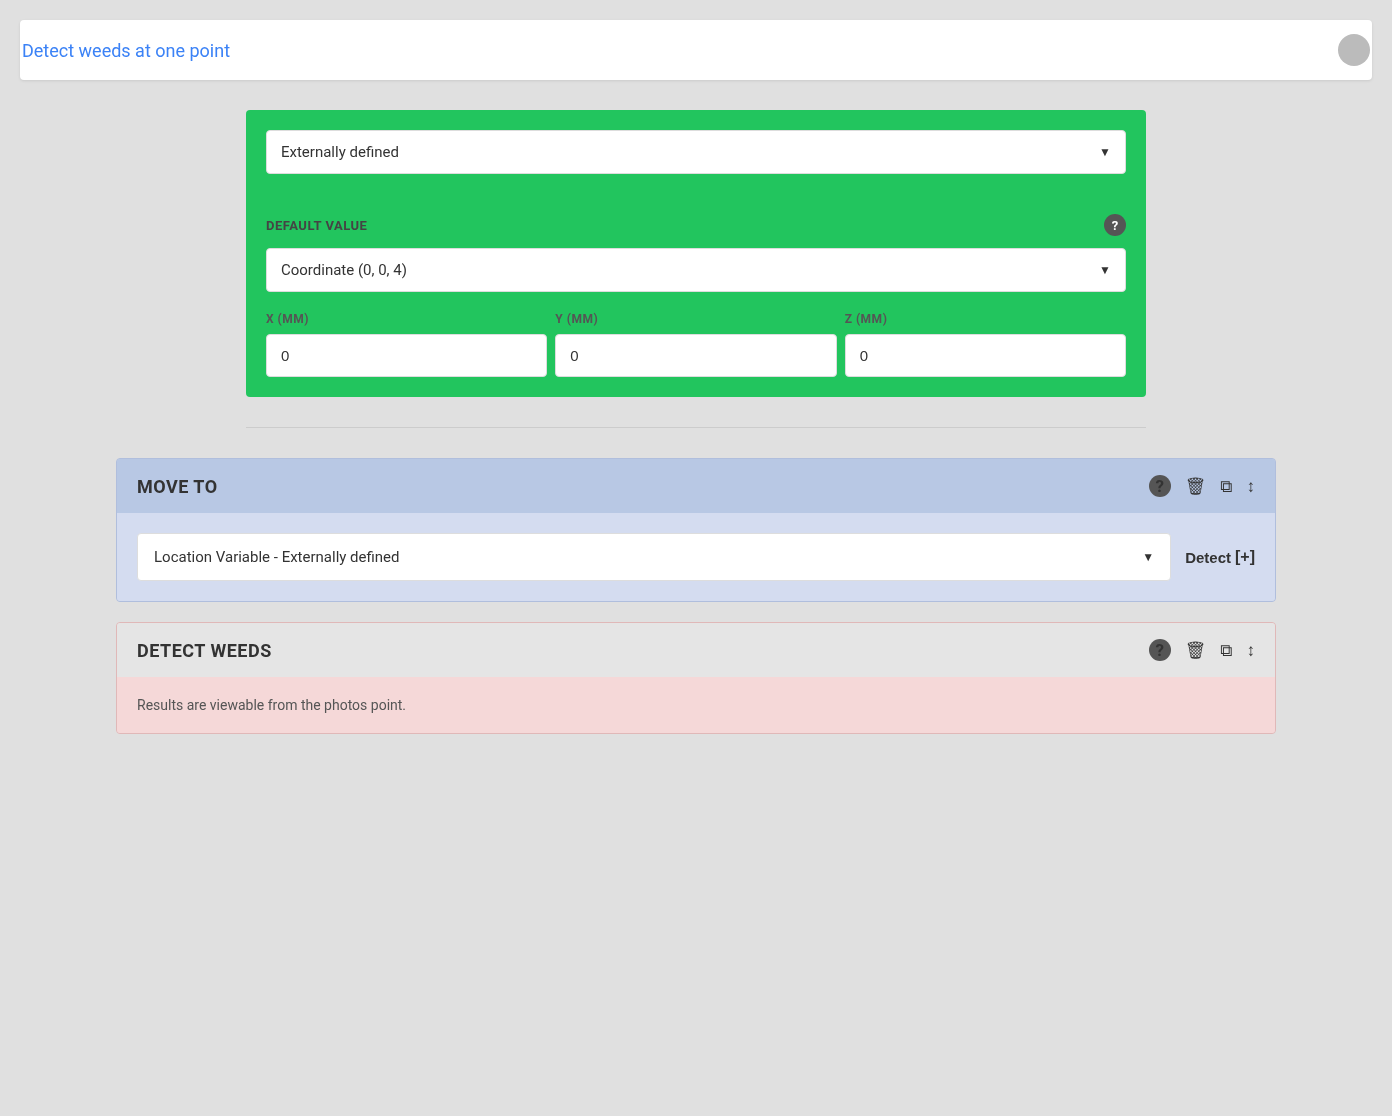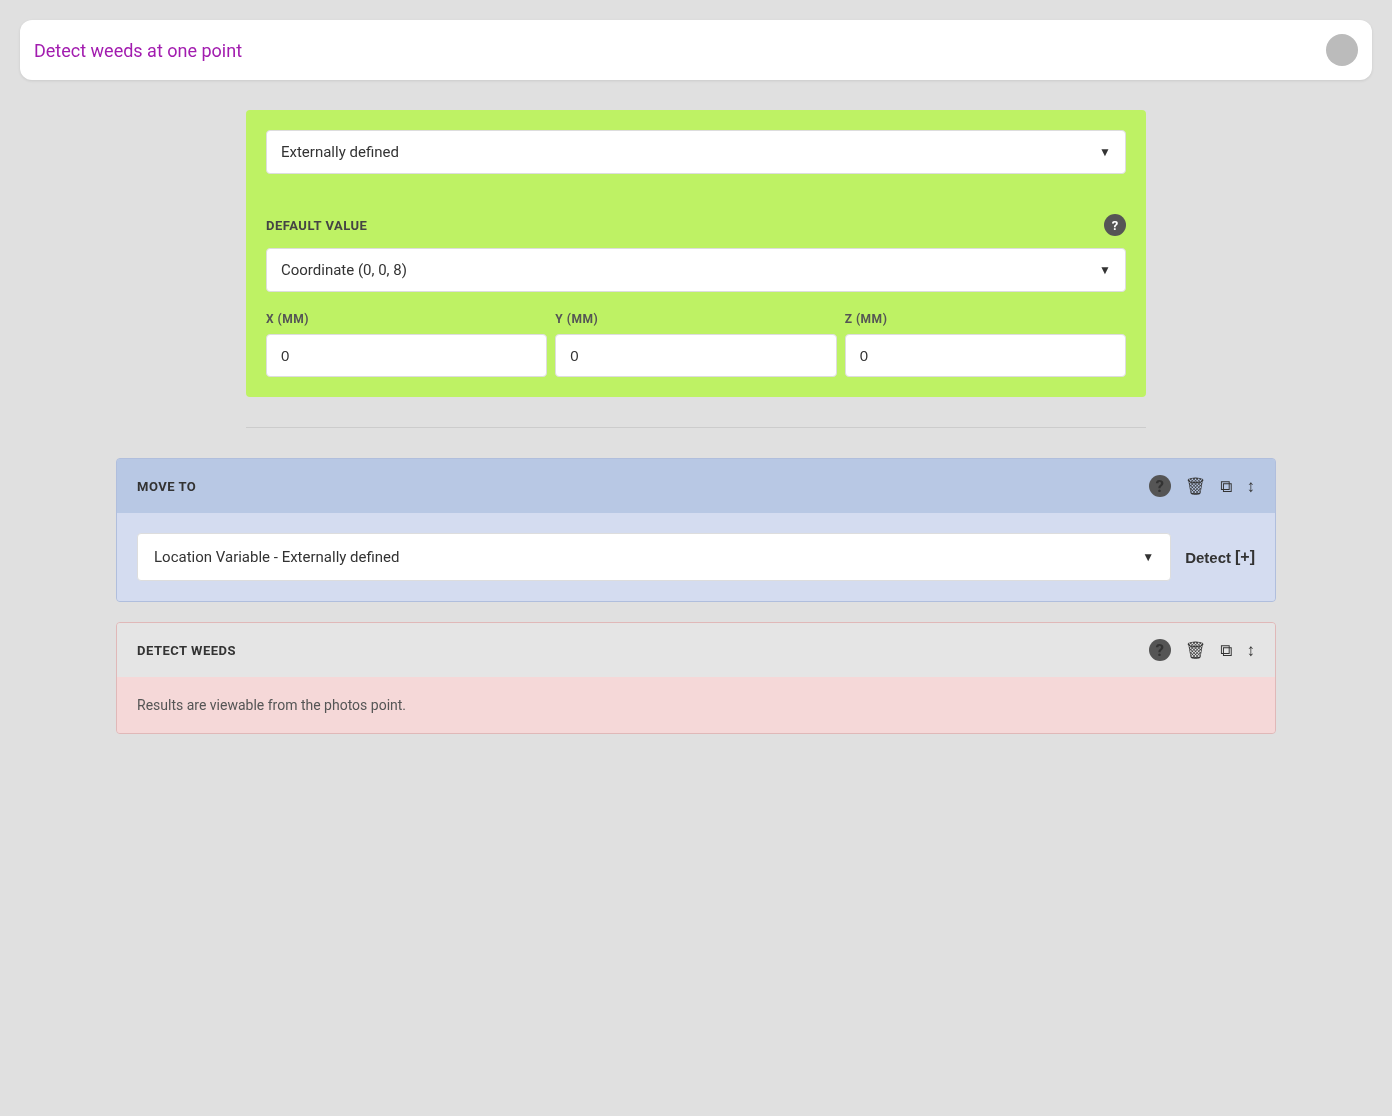--- a/index.html
+++ b/index.html
@@ -8,24 +8,24 @@
       font-family: 'Roboto', Arial, sans-serif;
       font-size: 14px;
       color: #333;
       min-height: 1116px;
       padding: 20px;
     }
 
     
     .title-bar {
       background: #fff;
-      border-radius: 12px;
-      padding: 14px 14px;
+      border-radius: 4px;
+      padding: 14px 2px;
       font-size: 18px;
-      color: #a21caf;
+      color: #3b82f6;
       display: flex;
       align-items: center;
       justify-content: space-between;
       margin-bottom: 30px;
       box-shadow: 0 1px 3px rgba(0,0,0,0.1);
     }
     .title-bar-close {
       width: 32px;
       height: 32px;
       border-radius: 50%;
@@ -58,21 +58,21 @@
       color: #444;
       text-transform: uppercase;
     }
     .panel-header-icon {
       font-size: 16px;
       color: #555;
       cursor: pointer;
     }
     .panel-body {
       padding: 20px;
-      background: #bef264;
+      background: #22c55e;
     }
 
     
     .dropdown-select {
       background: #fff;
       border: 1px solid #ddd;
       border-radius: 4px;
       padding: 12px 14px;
       display: flex;
       align-items: center;
@@ -174,21 +174,21 @@
       padding: 16px 20px;
     }
     .action-block.move-to .action-header {
       background: #b8c8e4;
     }
     .action-block.detect-weeds .action-header {
       background: #e5e5e5;
     }
     .action-header-title {
       font-weight: 700;
-      font-size: 13px;
+      font-size: 18px;
       letter-spacing: 0.5px;
       color: #333;
       text-transform: uppercase;
     }
     .action-header-icons {
       display: flex;
       align-items: center;
       gap: 14px;
     }
     .action-icon {
@@ -263,21 +263,21 @@
       <span>Externally defined</span>
       <span class="dropdown-arrow">▼</span>
     </div>
 
     <div class="section-row">
       <span class="section-label">DEFAULT VALUE</span>
       <div class="help-icon">?</div>
     </div>
 
     <div class="dropdown-select">
-      <span>Coordinate (0, 0, 8)</span>
+      <span>Coordinate (0, 0, 4)</span>
       <span class="dropdown-arrow">▼</span>
     </div>
 
     <div class="coord-row">
       <div class="coord-group">
         <label>X (MM)</label>
         <input type="number" value="0" style="">
       </div>
       <div class="coord-group">
         <label>Y (MM)</label>

